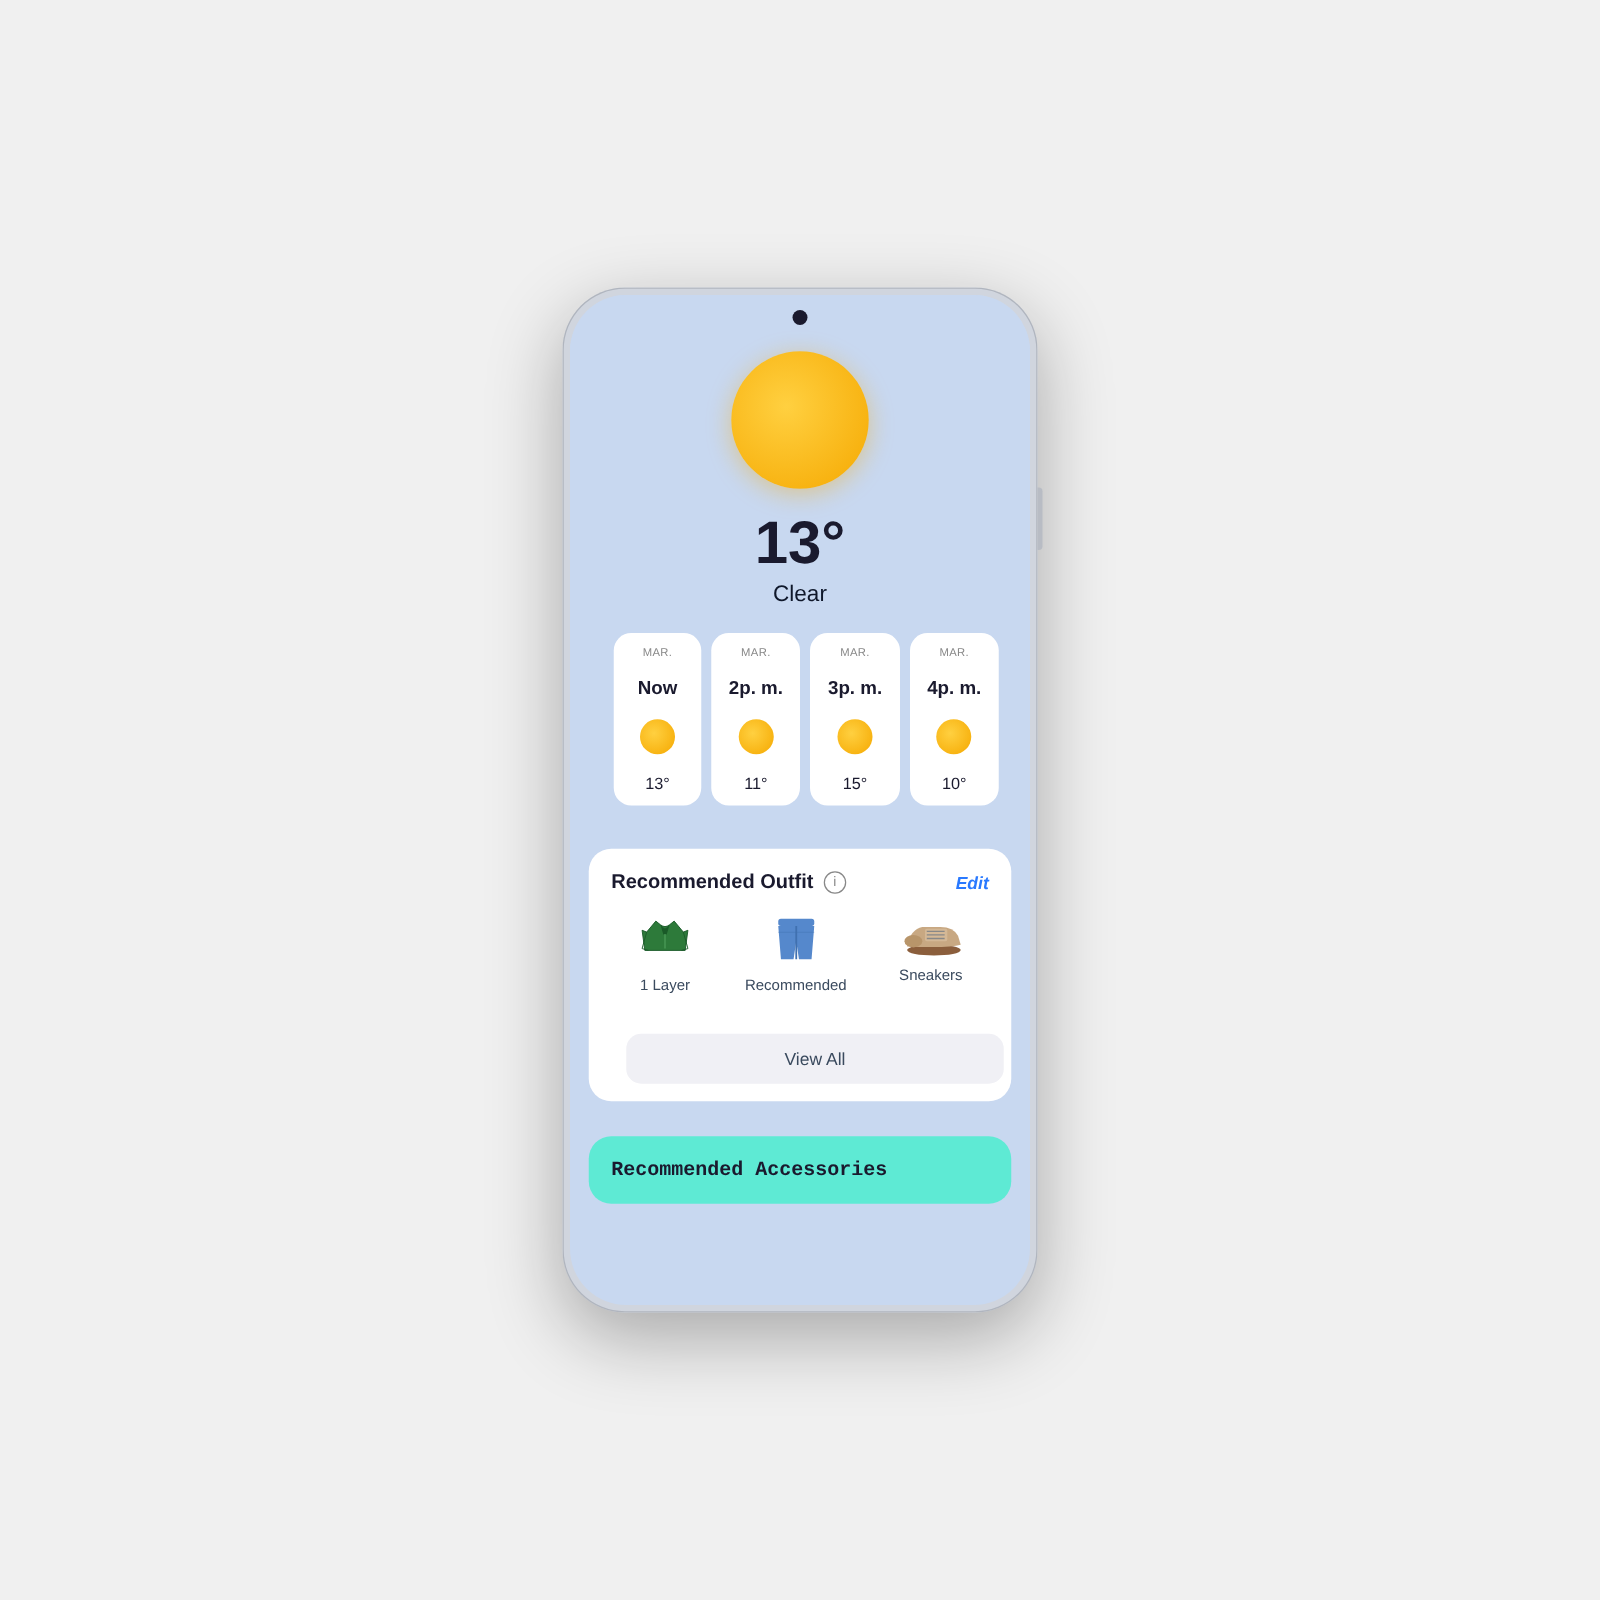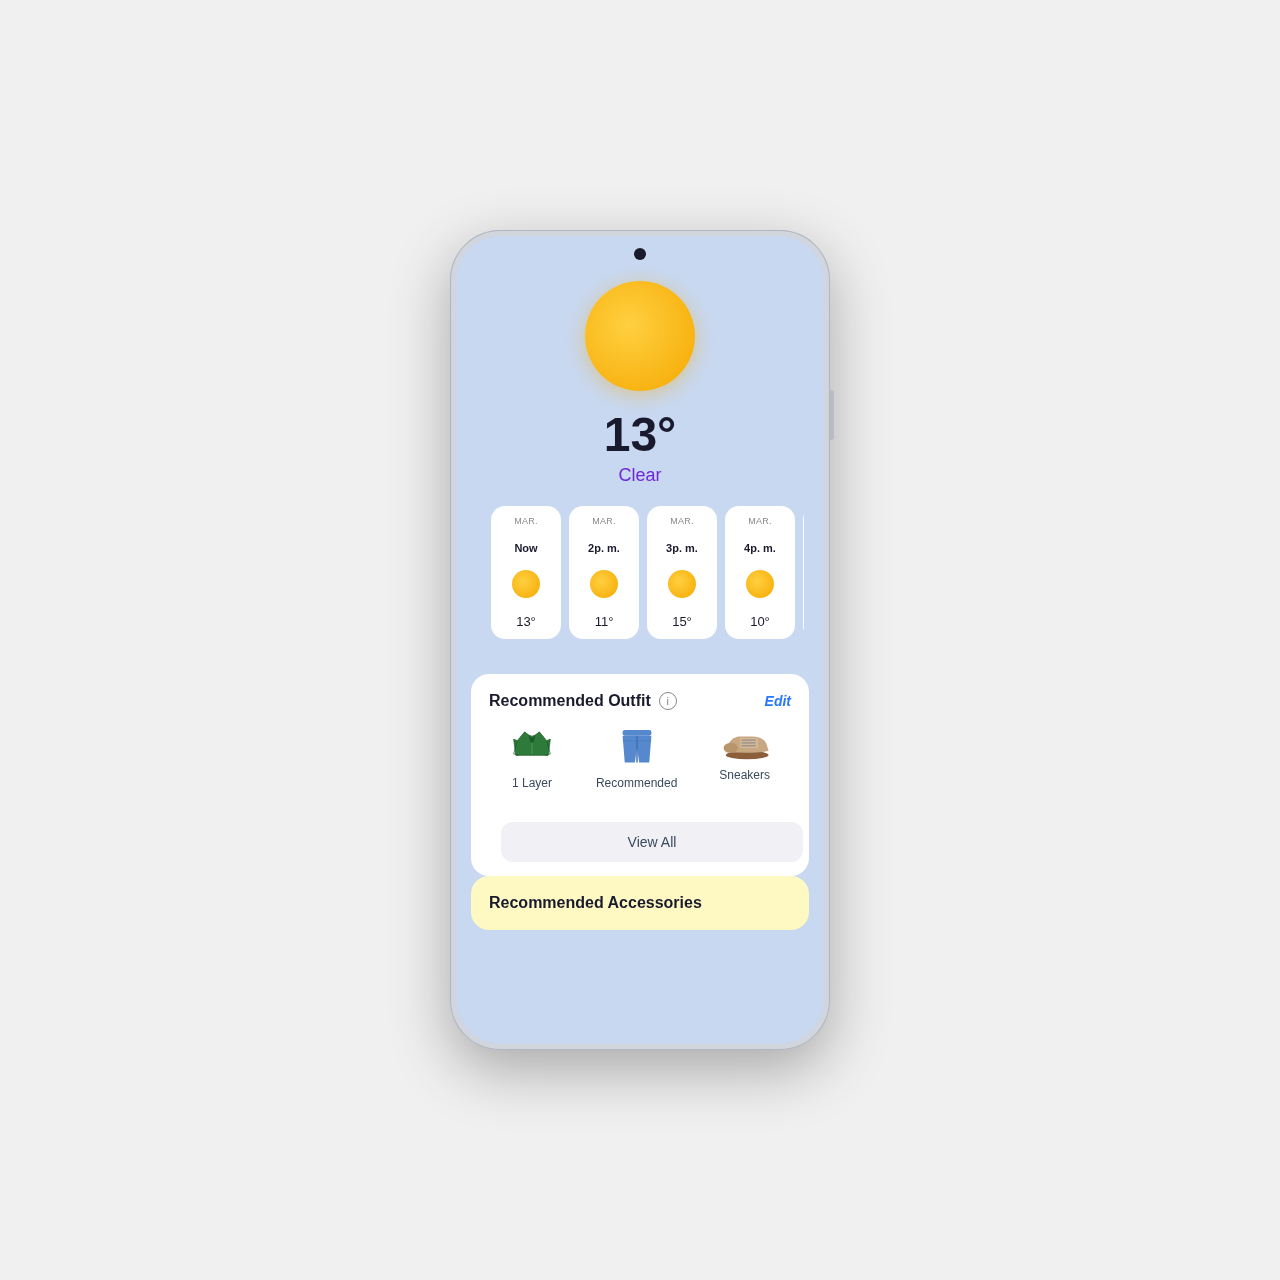--- a/index.html
+++ b/index.html
@@ -109,21 +109,21 @@
 
     .temperature {
       font-size: 48px;
       font-weight: 700;
       color: #1a1a2e;
       line-height: 1;
     }
 
     .weather-desc {
       font-size: 18px;
-      color: #6d28d9;
+      color: #0f172a;
       margin-top: 6px;
       margin-bottom: 20px;
     }
 
     
     .hourly-scroll {
       width: 100%;
       overflow-x: auto;
       padding: 0 15px 15px;
       scrollbar-width: none;
@@ -148,21 +148,21 @@
     }
 
     .hourly-label {
       font-size: 9px;
       color: #888;
       text-transform: uppercase;
       letter-spacing: 0.3px;
     }
 
     .hourly-time {
-      font-size: 11px;
+      font-size: 15px;
       font-weight: 600;
       color: #1a1a2e;
     }
 
     .hourly-sun {
       width: 28px;
       height: 28px;
       background: radial-gradient(circle at 40% 40%, #ffd040, #f5a800);
       border-radius: 50%;
     }
@@ -172,21 +172,21 @@
       font-weight: 500;
       color: #1a1a2e;
     }
 
     
     .cards-area {
       background: #c8d8f0;
       padding: 0 15px 20px;
       display: flex;
       flex-direction: column;
-      gap: 0;
+      gap: 28px;
       flex: 1;
     }
 
     .outfit-card {
       background: #fff;
       border-radius: 18px;
       padding: 18px 18px 14px;
     }
 
     .outfit-header {
@@ -255,23 +255,24 @@
       border-radius: 12px;
       padding: 12px;
       font-size: 14px;
       color: #3a4a5e;
       cursor: pointer;
       font-family: inherit;
       margin-left: 12px;
     }
 
     .accessories-card {
-      background: #fef9c3;
+      background: #5eead4;
       border-radius: 18px;
       padding: 18px;
+      font-family: Liberation Mono, monospace;
     }
 
     .accessories-title {
       font-size: 16px;
       font-weight: 600;
       color: #1a1a2e;
     }
 
     
     .jacket-icon {

